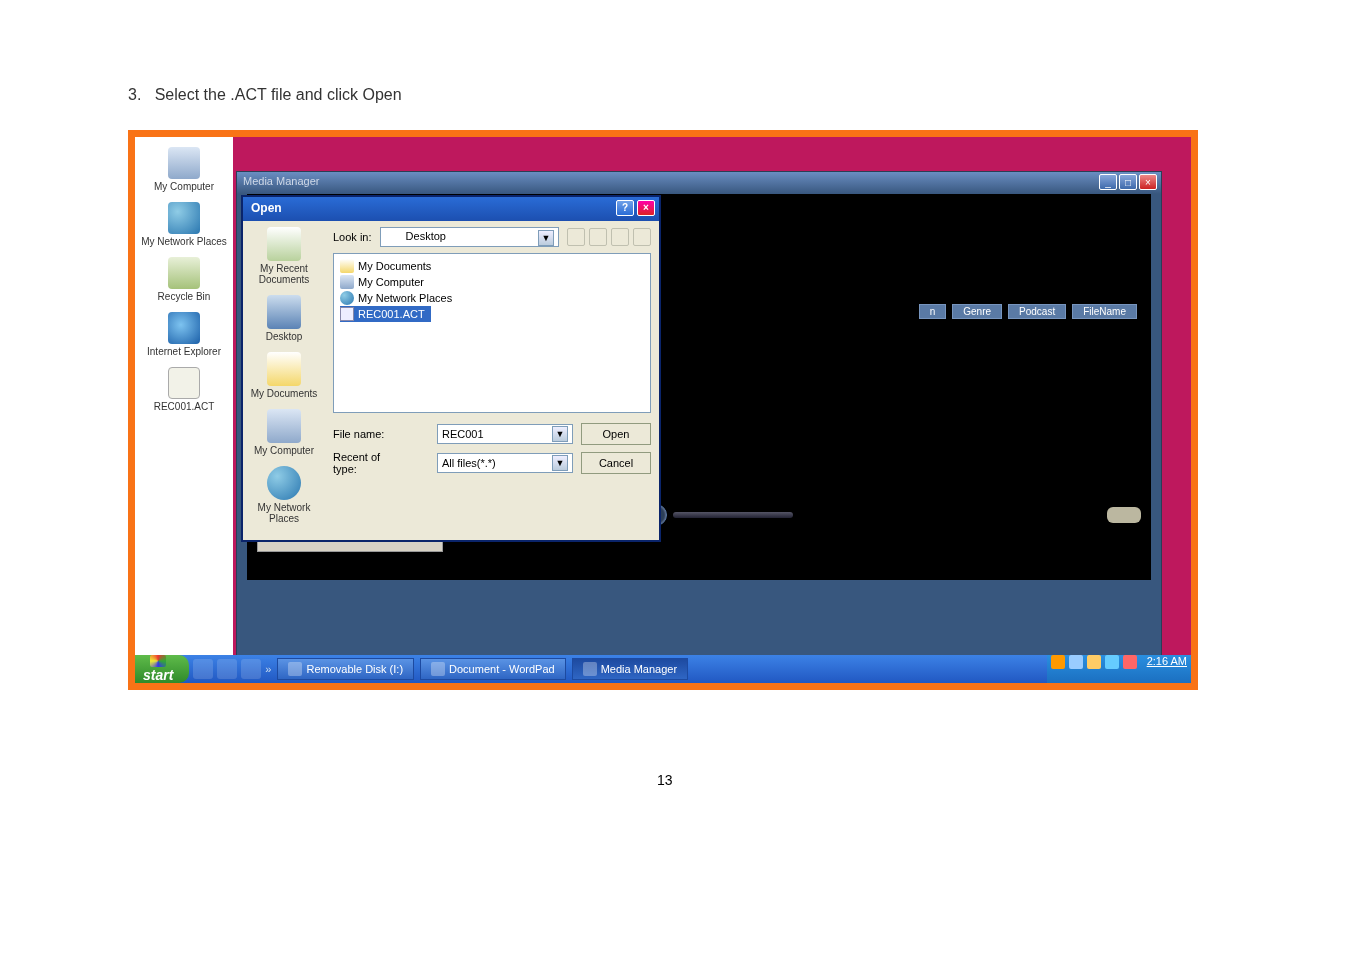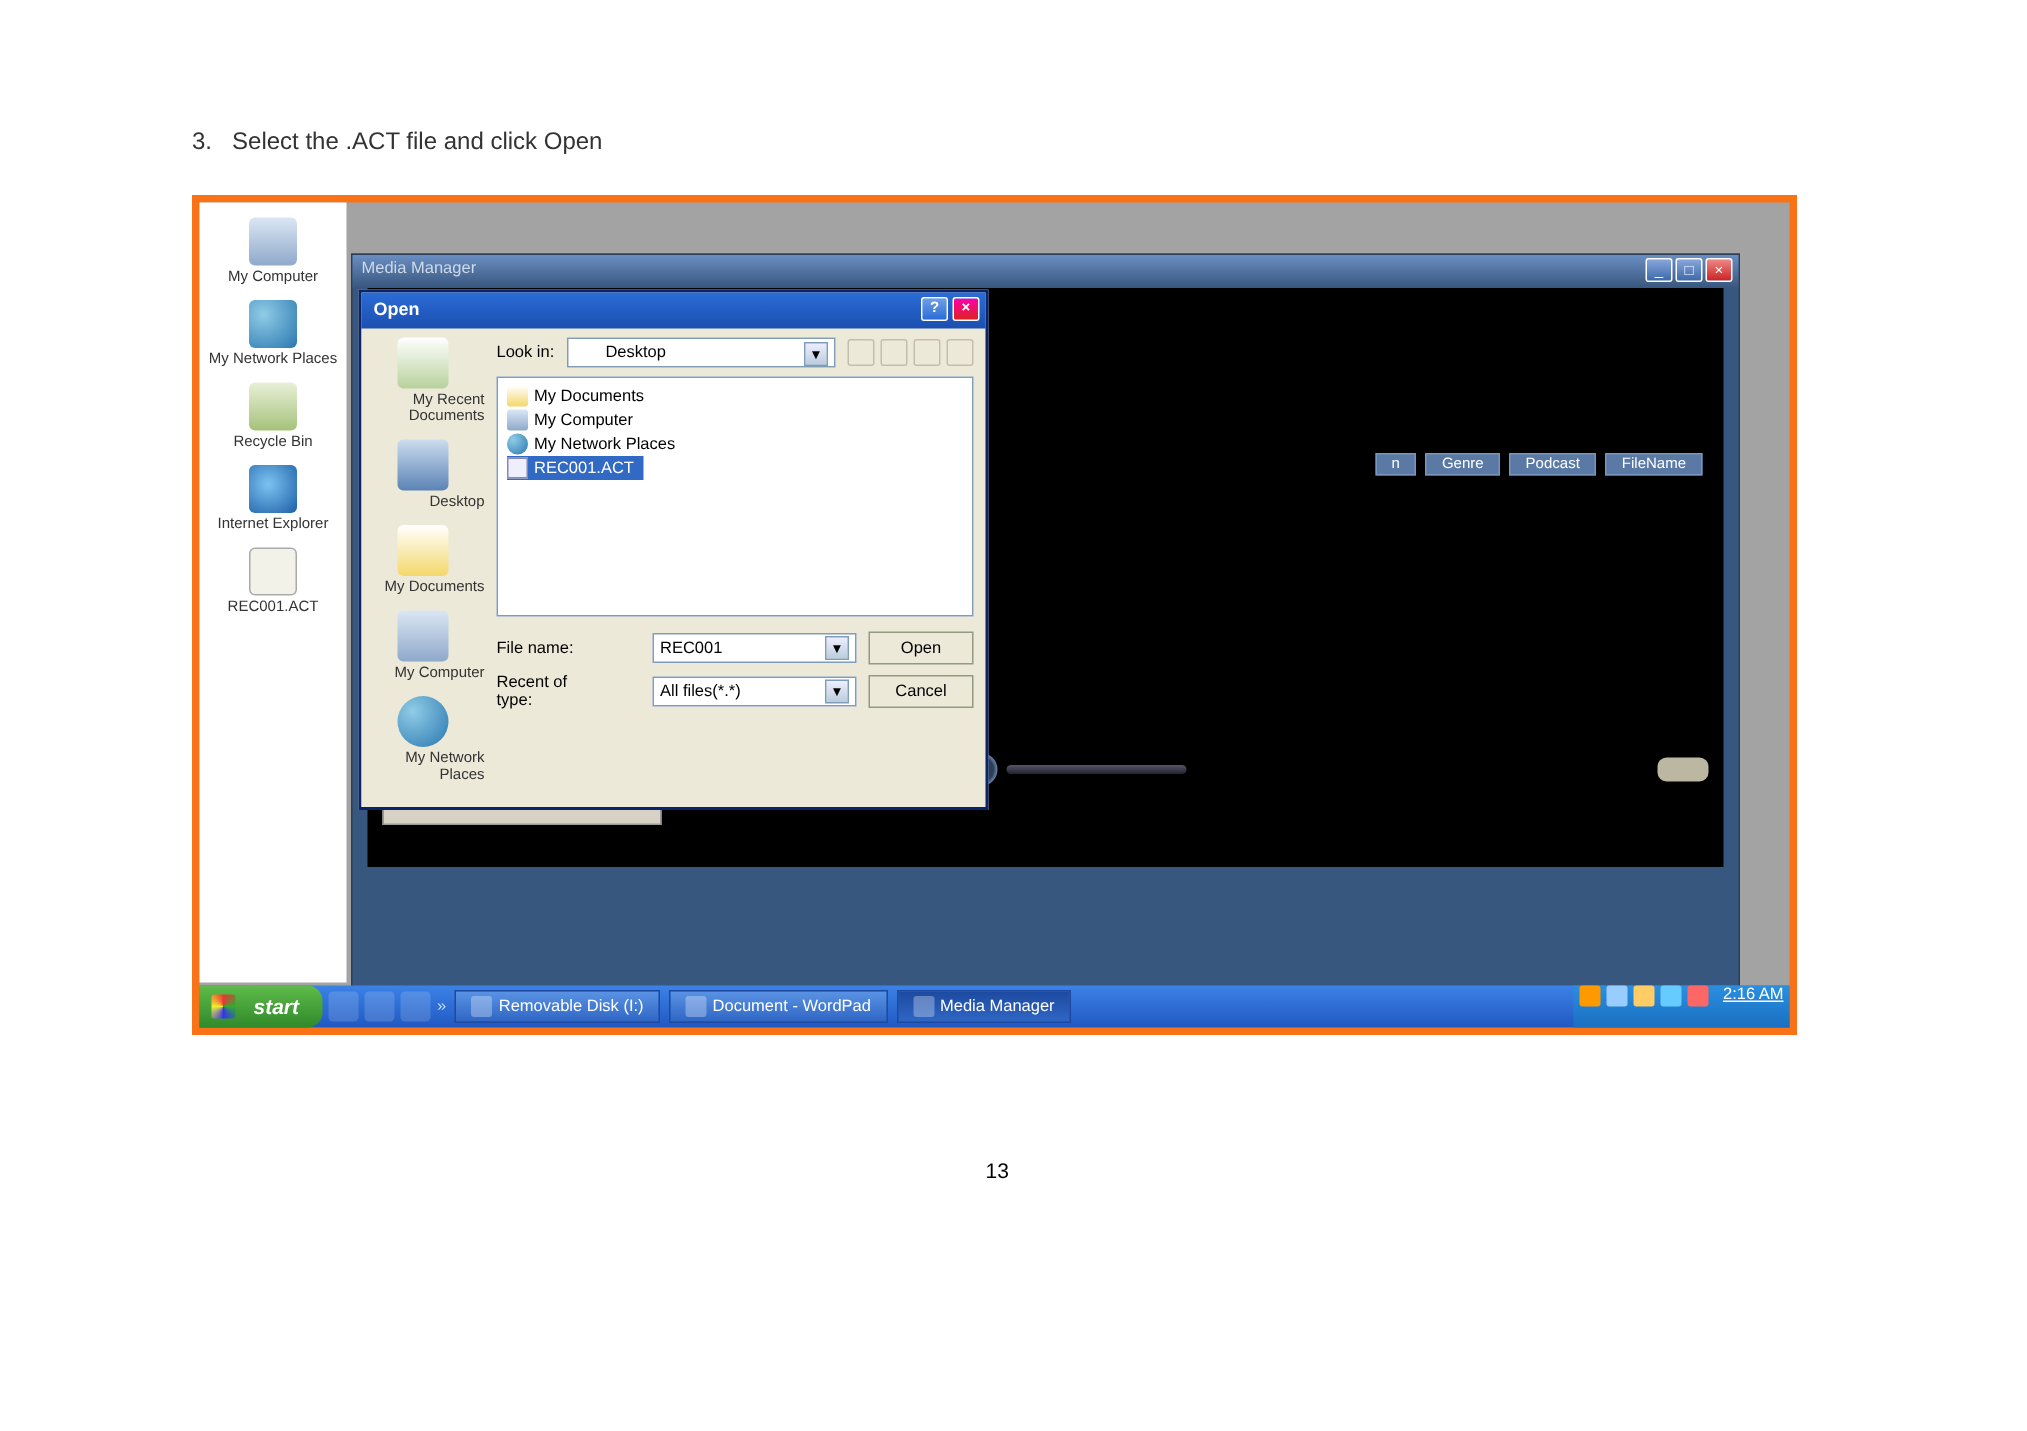--- a/index.html
+++ b/index.html
@@ -1,21 +1,21 @@
 <!DOCTYPE html>
 <html><head>
 <meta charset="utf-8">
 <style>
   * { box-sizing: border-box; margin: 0; padding: 0; font-family: Tahoma, Arial, sans-serif; }
   body { background: #fff; width: 1351px; height: 954px; position: relative; }
 
   .instruction { position: absolute; top: 86px; left: 128px; font-size: 16px; color: #333; font-family: Arial, sans-serif; }
   .page-num { position: absolute; top: 772px; left: 657px; font-size: 14px; }
 
-  .screenshot { position: absolute; top: 130px; left: 128px; width: 1070px; height: 560px; background: #a3a3a3; border: 5px solid #f97316; }
+  .screenshot { position: absolute; top: 130px; left: 128px; width: 1070px; height: 560px; background: #be185d; border: 7px solid #f97316; }
 
   
   .desktop { position: absolute; top: 0; left: 0; width: 98px; height: 520px; background: #fff; }
   .desk-icon { text-align: center; font-size: 10px; color: #333; margin-top: 10px; }
   .desk-icon .ic { width: 32px; height: 32px; margin: 0 auto 2px; border-radius: 4px; }
   .ic-comp { background: linear-gradient(#dbe6f4,#8fa9cb); }
   .ic-net { background: radial-gradient(circle at 30% 30%,#8fcce6,#2a77b0); border-radius: 50%; }
   .ic-bin { background: linear-gradient(#e8f0d8,#a5c27a); border-radius: 4px; }
   .ic-ie { background: radial-gradient(circle at 40% 40%,#7dc3f0,#1b5fa8); border-radius: 50%; }
   .ic-file { background: #f2f2e8; border: 1px solid #aaa; }
@@ -37,21 +37,21 @@
   .pcap { width: 34px; height: 16px; background: #bbb7a0; border-radius: 6px; }
   .thumb-box { position: absolute; bottom: 28px; left: 10px; width: 186px; height: 124px; background: #d7d2c5; border: 1px solid #999; }
 
   
   .opendlg { position: absolute; top: 58px; left: 106px; width: 420px; background: #ece9d8; border: 2px solid #0a246a; }
   .dlg-title { height: 24px; background: linear-gradient(#2a6cd6,#1c4fb0); color: #fff; font-weight: bold; font-size: 12px; padding: 4px 8px; position: relative; }
   .dlg-title .dq { position: absolute; right: 4px; top: 3px; display: flex; gap: 3px; }
   .dlg-qbtn { width: 18px; height: 16px; background: linear-gradient(#f0a,#d22); border: 1px solid #fff; border-radius: 2px; color:#fff; font-size:10px; text-align:center; line-height:14px;}
   .dlg-qbtn.help { background: linear-gradient(#6fa0e8,#2a6cd6); }
   .dlg-body { display: flex; }
-  .places { width: 82px; background: #ece9d8; padding: 6px 0; text-align: right; font-size: 10px; color: #333; }
+  .places { width: 82px; background: #ece9d8; padding: 6px 0; text-align: center; font-size: 10px; color: #333; }
   .places .pi { margin-bottom: 10px; }
   .places .pic { width: 34px; height: 34px; margin: 0 auto 2px; border-radius: 4px; }
   .pic.recent { background: linear-gradient(#fff,#b8d19c); }
   .pic.desk { background: linear-gradient(#cde,#5b83b5); }
   .pic.docs { background: linear-gradient(#fff,#f4d76a); }
   .pic.comp { background: linear-gradient(#dbe6f4,#8fa9cb); }
   .pic.net { background: radial-gradient(circle at 30% 30%,#8fcce6,#2a77b0); border-radius: 50%; }
   .dlg-main { flex: 1; padding: 6px 8px 10px; font-size: 11px; }
   .lookin-row { display: flex; align-items: center; gap: 8px; margin-bottom: 6px; }
   .lookin-sel { flex: 1; height: 20px; border: 1px solid #7f9db9; background: #fff; padding: 2px 4px; }
@@ -67,21 +67,21 @@
   .fitem.selected { background: #316ac5; color: #fff; width: fit-content; padding-right: 6px; }
   .bottom-rows { margin-top: 10px; }
   .brow { display: flex; align-items: center; gap: 8px; margin-top: 6px; }
   .brow label { width: 68px; text-align: left; }
   .binput { flex: 1; height: 20px; border: 1px solid #7f9db9; background: #fff; padding: 2px 4px; display:flex; align-items:center; justify-content:space-between;margin-left:28px;}
   .darrow { width: 16px; height: 16px; background: linear-gradient(#eef,#bcd); border: 1px solid #7f9db9; font-size:9px; text-align:center; line-height:14px;}
   .dbtn { width: 70px; height: 22px; background: #ece9d8; border: 1px solid #919b7f; font-size: 11px; }
 
   
   .taskbar { position: absolute; bottom: 0; left: 0; right: 0; height: 28px; background: linear-gradient(#3c82e6,#2158c2); display: flex; align-items: center; font-size: 11px; color: #fff; }
-  .start-btn { height: 28px; padding: 0 16px 0 8px; background: linear-gradient(#5fbb4a,#2f8a2a); border-radius: 0 10px 10px 0; display:flex; align-items:center; gap:12px; font-style: italic; font-weight: bold; font-size: 14px; }
+  .start-btn { height: 28px; padding: 0 16px 0 8px; background: linear-gradient(#5fbb4a,#2f8a2a); border-radius: 0 10px 10px 0; display:flex; align-items:center; gap:0; font-style: italic; font-weight: bold; font-size: 14px; flex-direction: column; }
   .ql { width: 20px; height: 20px; margin-left: 4px; background: rgba(255,255,255,.15); border-radius: 3px; }
   .tb-item { height: 22px; margin-left: 6px; padding: 0 10px; background: linear-gradient(#5a93e4,#2f66c4); border: 1px solid #1d4aa0; display:flex; align-items:center; gap:4px; }
   .tb-item.active { background: linear-gradient(#1d4aa0,#2f66c4); }
   .tray { margin-left: auto; height: 28px; background: linear-gradient(#2a8fe0,#1b6fc0); padding: 0 4px; display:flex; align-items:flex-start; gap:4px;text-decoration:underline; }
   .tray .tic { width:14px; height:14px; border-radius:2px; }
 </style>
 </head>
 <body>
 
 <div class="instruction">

